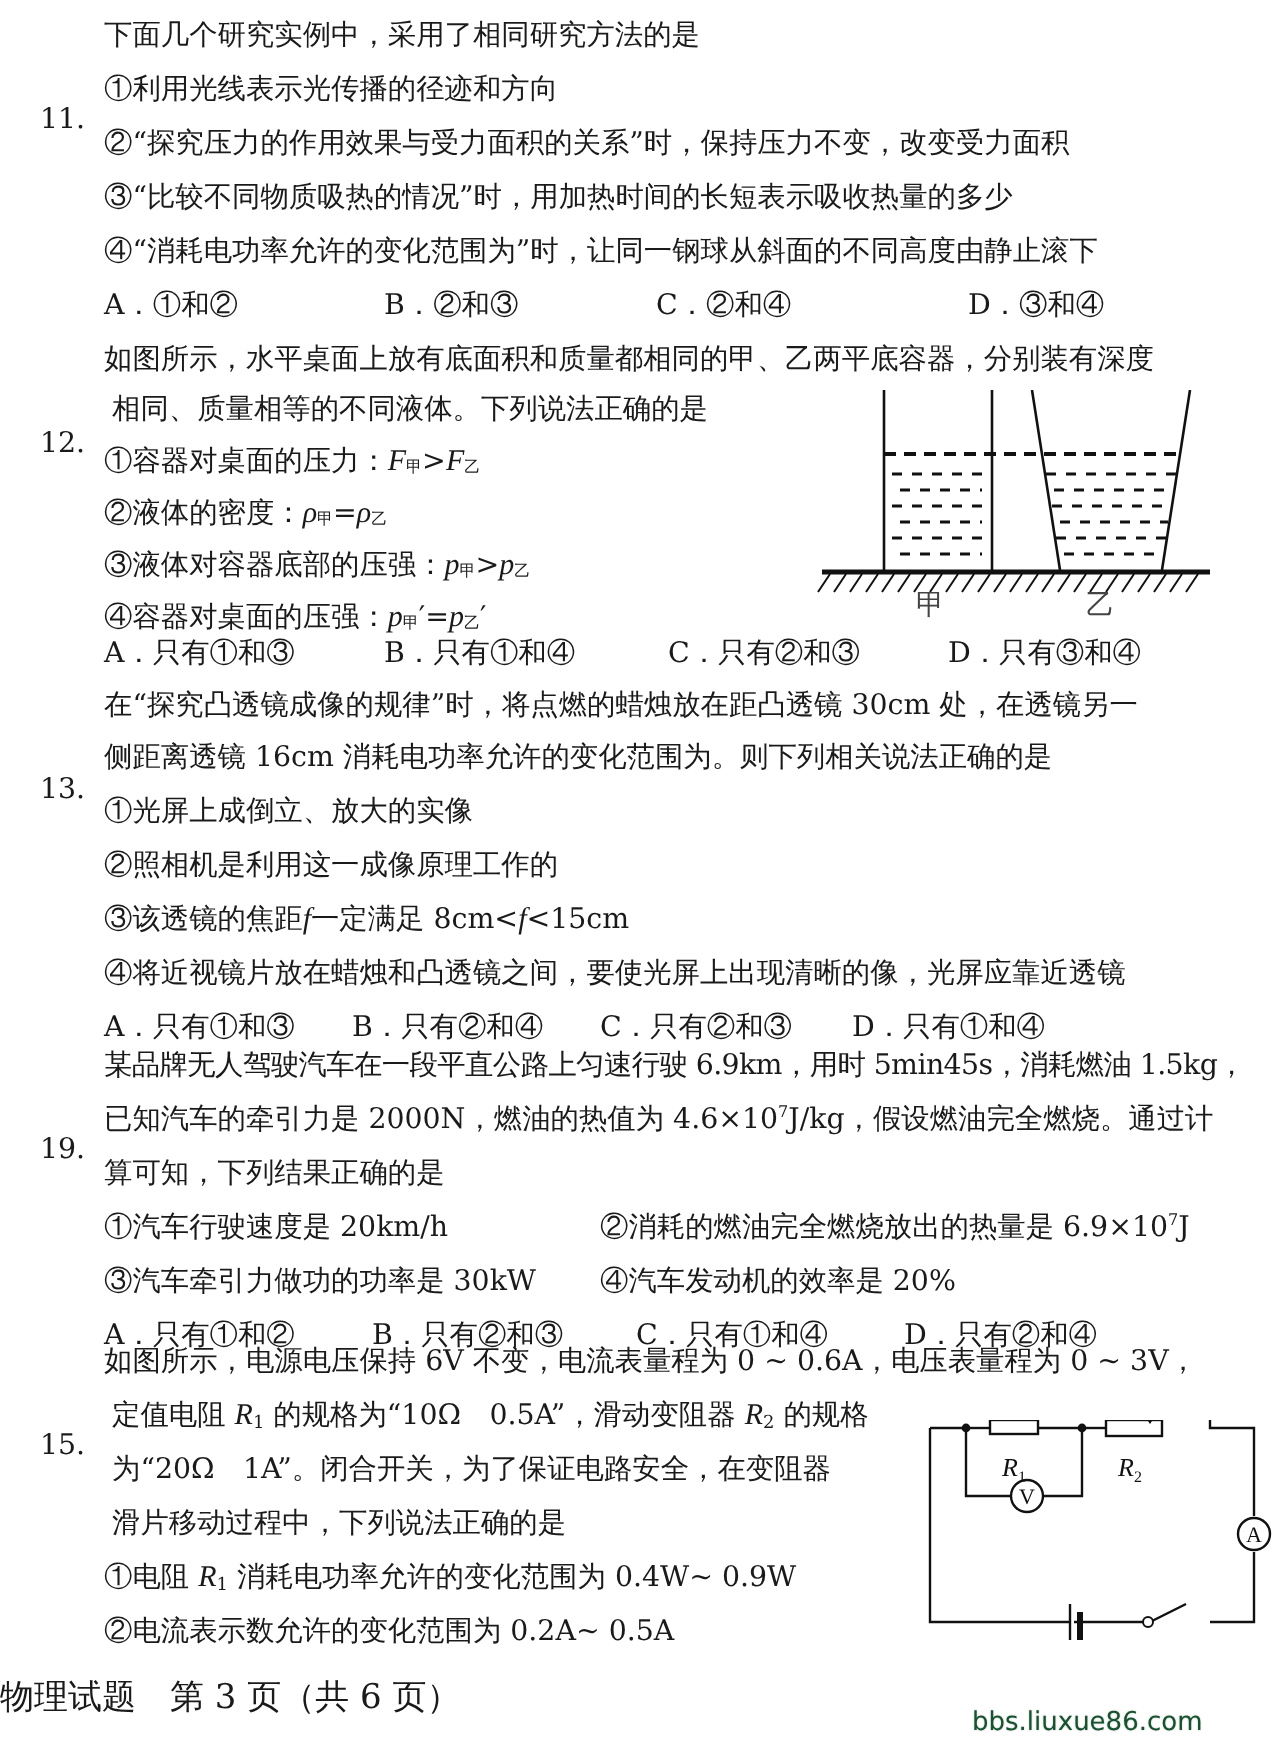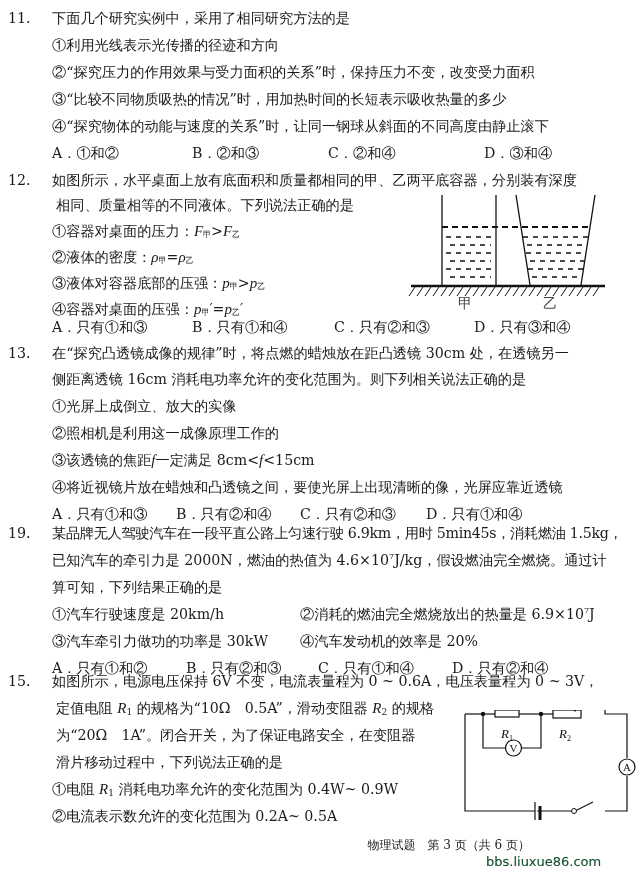--- a/index.html
+++ b/index.html
@@ -2,39 +2,39 @@
 <html><head>
   <meta charset="utf-8">
   <style>
     html, body { margin: 0; padding: 0; background: #ffffff; }
     body {
       width: 642px; height: 872px; position: relative; overflow: hidden;
       font-family: "DejaVu Serif", "Liberation Serif", serif;
       color: #1a1a1a; font-size: 14.2px;
     }
     .line { position: absolute; white-space: nowrap; line-height: 18px; }
-    .qnum { position: absolute; left: 8px; white-space: nowrap; line-height: 18px; }
+    .qnum { position: absolute; left: 20px; white-space: nowrap; line-height: 18px; margin-top: 42px; }
     .it { font-style: italic; font-family: "Liberation Serif", serif; font-size: 15px; }
     .sub { font-size: 8px; vertical-align: -1px; }
     .sub2 { font-size: 9px; vertical-align: -2px; }
     sup { font-size: 8px; line-height: 0; }
-    .footer { position: absolute; top: 837px; left: 0; width: 530px; text-align: right; font-size: 12px; }
+    .footer { position: absolute; top: 837px; left: 0; width: 530px; text-align: left; font-size: 17px; }
     svg text { font-family: "Liberation Serif", serif; }
     .wm { position: absolute; left: 478px; top: 808px; width: 164px; height: 64px; }
   </style>
 </head>
 <body>
 
 <div>
   <span class="qnum" style="top:9px">11.</span>
   <span class="line" style="top:9px;left:52px">下面几个研究实例中，采用了相同研究方法的是</span>
   <span class="line" style="top:36px;left:52px">①利用光线表示光传播的径迹和方向</span>
   <span class="line" style="top:63px;left:52px">②“探究压力的作用效果与受力面积的关系”时，保持压力不变，改变受力面积</span>
   <span class="line" style="top:90px;left:52px">③“比较不同物质吸热的情况”时，用加热时间的长短表示吸收热量的多少</span>
-  <span class="line" style="top:117px;left:52px">④“探究物体的动能与速度的关系”时，让同一钢球从斜面的不同高度由静止滚下</span>
+  <span class="line" style="top:117px;left:52px">④“消耗电功率允许的变化范围为”时，让同一钢球从斜面的不同高度由静止滚下</span>
   <span class="line" style="top:144px;left:52px">A．①和②</span>
   <span class="line" style="top:144px;left:192px">B．②和③</span>
   <span class="line" style="top:144px;left:328px">C．②和④</span>
   <span class="line" style="top:144px;left:484px">D．③和④</span>
 </div>
 
 <div>
   <span class="qnum" style="top:171px">12.</span>
   <span class="line" style="top:171px;left:52px">如图所示，水平桌面上放有底面积和质量都相同的甲、乙两平底容器，分别装有深度</span>
   <span class="line" style="top:196px;left:56px">相同、质量相等的不同液体。下列说法正确的是</span>

